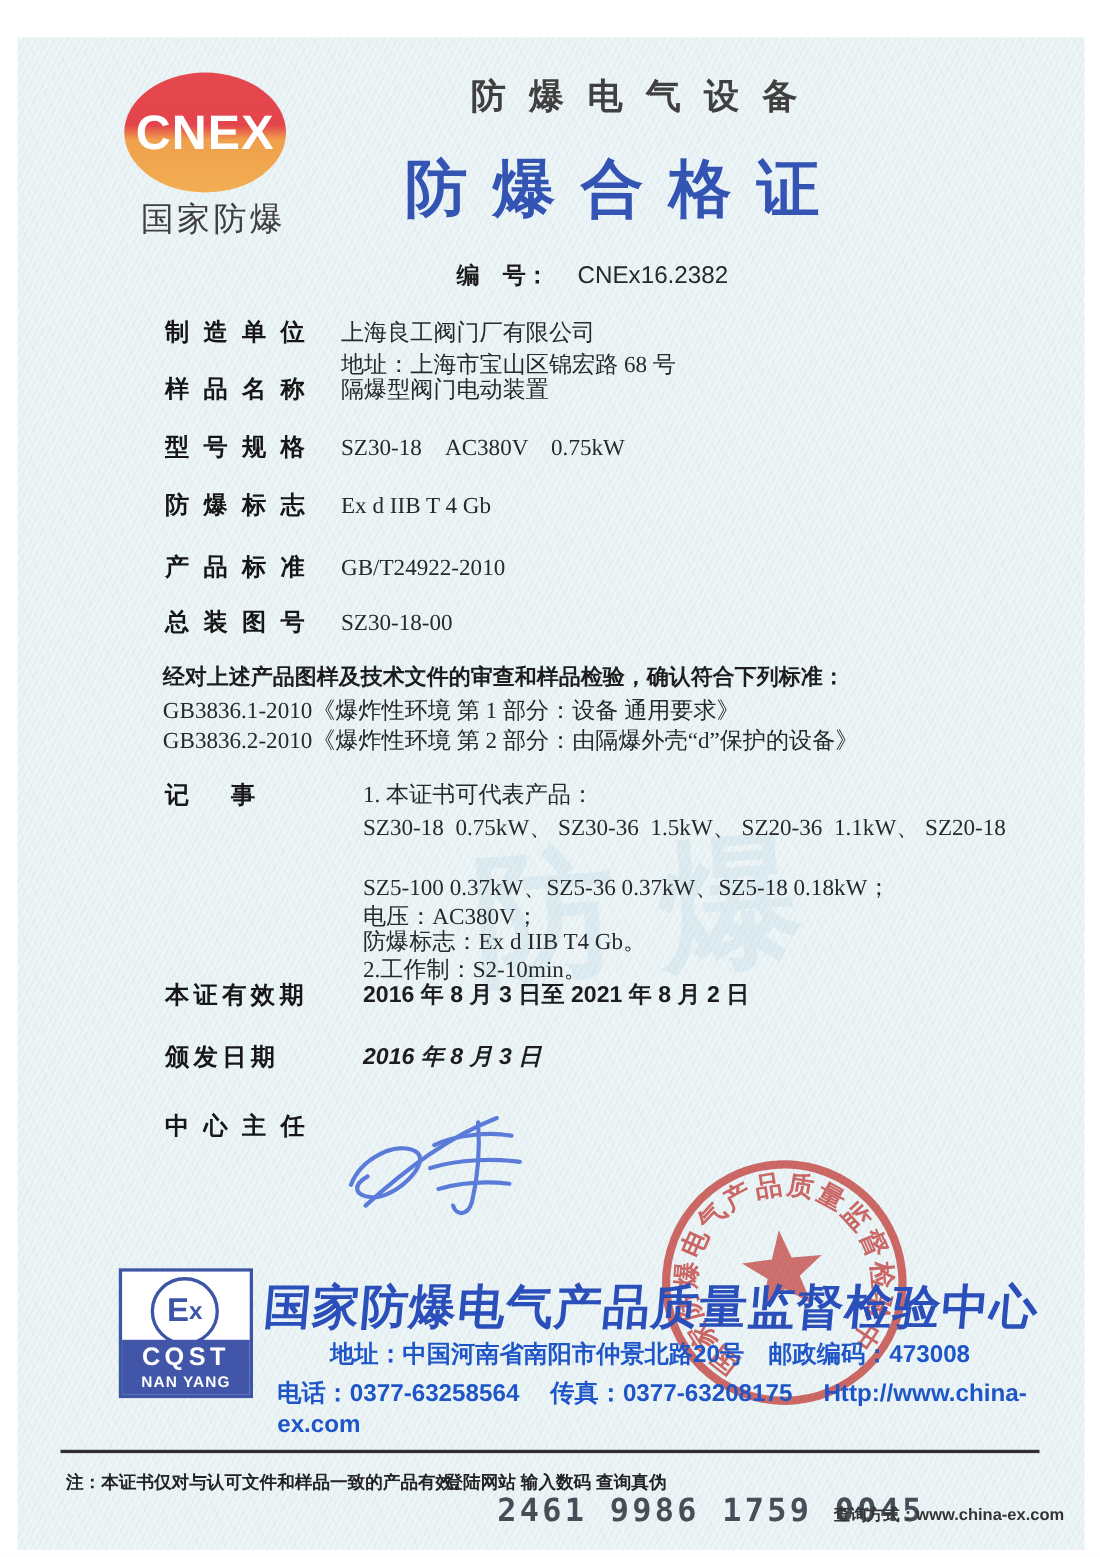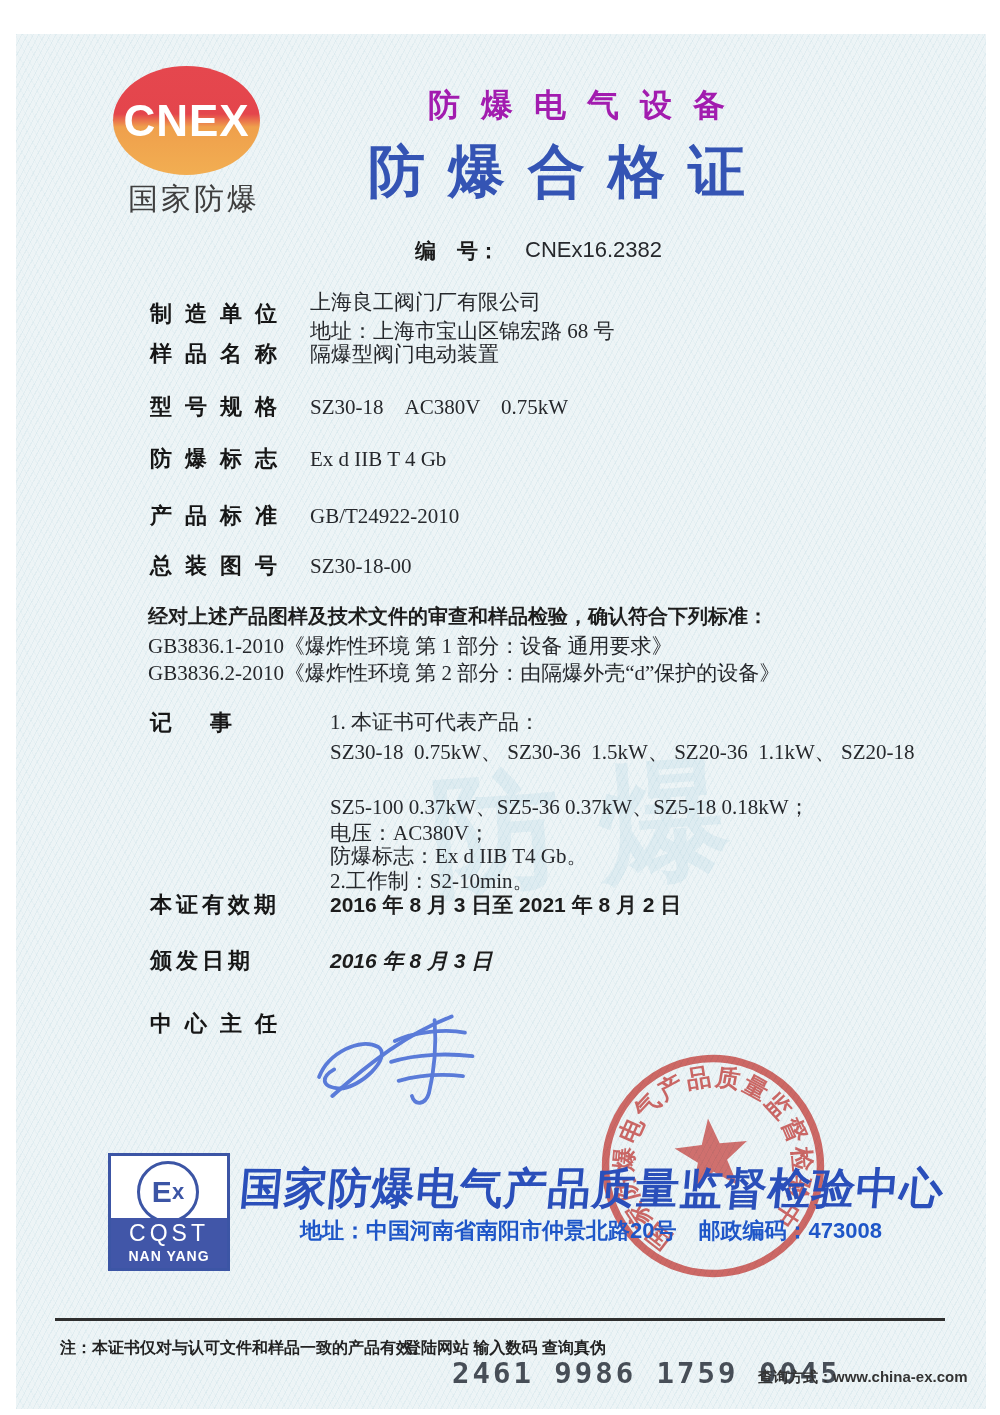--- a/index.html
+++ b/index.html
@@ -16,39 +16,39 @@
   .label{font-size:22px;font-weight:600;color:#161616;letter-spacing:13px;}
   .val{font-size:21px;color:#26282c;font-family:"Liberation Serif",serif;}
   
   .cnex{position:absolute;left:113px;top:66px;width:147px;height:109px;border-radius:50%;
         background:linear-gradient(180deg,#e5474e 0%,#e4454c 44%,#efa04c 56%,#f2ae52 100%);
         display:flex;align-items:center;justify-content:center;}
   .cnex span{color:#ffffff;font-weight:bold;font-size:44px;letter-spacing:1px;}
   .logo-caption{position:absolute;left:113px;top:179px;width:147px;text-align:right;
         font-size:30px;color:#3f3f3f;letter-spacing:3px;font-weight:400;}
   
-  .doc-type{position:absolute;left:428px;top:84px;font-size:32px;font-weight:bold;color:#a21caf;letter-spacing:21px;}
+  .doc-type{position:absolute;left:428px;top:66px;font-size:32px;font-weight:bold;color:#404040;letter-spacing:21px;}
   .doc-title{position:absolute;left:368px;top:134px;font-size:57px;font-weight:bold;color:#3454b4;letter-spacing:23px;}
   
   .watermark{position:absolute;left:430px;top:740px;font-size:130px;font-weight:bold;
         color:rgba(125,185,205,0.13);letter-spacing:40px;transform:rotate(-4deg);}
   
   .sig{position:absolute;left:302px;top:1000px;}
   
   .stamp{position:absolute;left:596px;top:1046px;transform:rotate(-6deg);mix-blend-mode:multiply;opacity:0.92;}
   
   .badge{position:absolute;left:108px;top:1153px;width:122px;height:118px;border:3px solid #3c55a5;
          background:#ffffff;box-sizing:border-box;}
   .badge .excircle{position:absolute;left:26px;top:5px;width:56px;height:56px;border:3px solid #3c55a5;
          border-radius:50%;display:flex;align-items:center;justify-content:center;color:#3c55a5;}
   .badge .excircle b{font-size:30px;font-weight:bold;}
   .badge .excircle i{font-size:22px;font-weight:bold;font-style:normal;}
   .badge .strip{position:absolute;left:0;bottom:0;width:100%;height:50px;background:#4156a8;
          color:#ffffff;text-align:center;}
-  .badge .strip .cqst{font-size:23px;font-weight:normal;letter-spacing:4px;margin-top:2px;}
+  .badge .strip .cqst{font-size:23px;font-weight:bold;letter-spacing:4px;margin-top:2px;}
   .badge .strip .city{font-size:14px;font-weight:bold;letter-spacing:1px;margin-top:1px;}
   
   .org-name{position:absolute;left:240px;top:1160px;font-size:43px;font-weight:900;color:#2a4fba;
         font-family:"Liberation Serif",serif;transform:skewX(-5deg);letter-spacing:1px;}
   .org-line{position:absolute;color:#1e56c8;font-weight:bold;font-size:22px;}
   
   .divider{position:absolute;left:55px;top:1318px;width:890px;height:3px;background:#2f2f2f;}
   .note{position:absolute;font-size:16px;font-weight:bold;color:#222222;}
   .code{position:absolute;left:452px;top:1356px;font-family:"DejaVu Sans Mono",monospace;
         font-size:29px;font-weight:bold;color:#474e57;letter-spacing:3px;}
@@ -66,21 +66,21 @@
     <span>CNEX</span>
   </div>
   <div class="logo-caption">国家防爆</div>
 
   <div class="doc-type">防爆电气设备</div>
   <div class="doc-title">防爆合格证</div>
 
   <div class="abs sans" style="left:415px;top:238px;font-size:21px;font-weight:bold;color:#1b1b1b;">编　号：</div>
   <div class="abs serif" style="left:525px;top:236px;font-size:22px;color:#26282c;">CNEx16.2382</div>
 
-  <div class="abs label" style="left:150px;top:300px">制造单位</div>
+  <div class="abs label" style="left:150px;top:288px">制造单位</div>
   <div class="abs val" style="left:310px;top:289px">上海良工阀门厂有限公司</div>
   <div class="abs val" style="left:310px;top:318px">地址：上海市宝山区锦宏路 68 号</div>
 
   <div class="abs label" style="left:150px;top:340px">样品名称</div>
   <div class="abs val" style="left:310px;top:341px">隔爆型阀门电动装置</div>
 
   <div class="abs label" style="left:150px;top:393px">型号规格</div>
   <div class="abs val" style="left:310px;top:394px">SZ30-18　AC380V　0.75kW</div>
 
   <div class="abs label" style="left:150px;top:445px">防爆标志</div>
@@ -139,19 +139,20 @@
         <i>x</i>
     </div>
     <div class="strip">
       <div class="cqst">CQST</div>
       <div class="city">NAN YANG</div>
     </div>
   </div>
 
   <div class="org-name">国家防爆电气产品质量监督检验中心</div>
   <div class="org-line" style="left:300px;top:1216px;">地址：中国河南省南阳市仲景北路20号　邮政编码：473008</div>
+  <div class="org-line" style="left:252px;top:1252px;">电话：0377-63258564 　传真：0377-63208175 　Http://www.china-ex.com</div>
 
   <div class="divider"></div>
   <div class="note" style="left:60px;top:1338px;">注：本证书仅对与认可文件和样品一致的产品有效。</div>
   <div class="note" style="left:405px;top:1338px;">登陆网站 输入数码 查询真伪</div>
   <div class="code">2461 9986 1759 0045</div>
   <div class="query"><span>查询方式：</span><span>www.china-ex.com</span></div>
 </div>
 
 </body></html>

